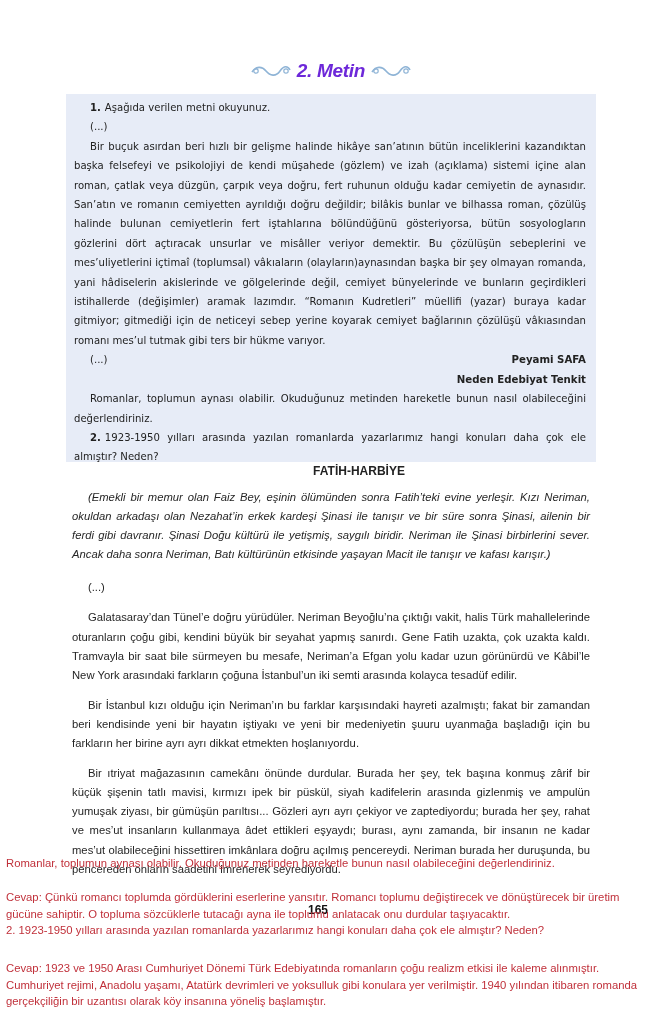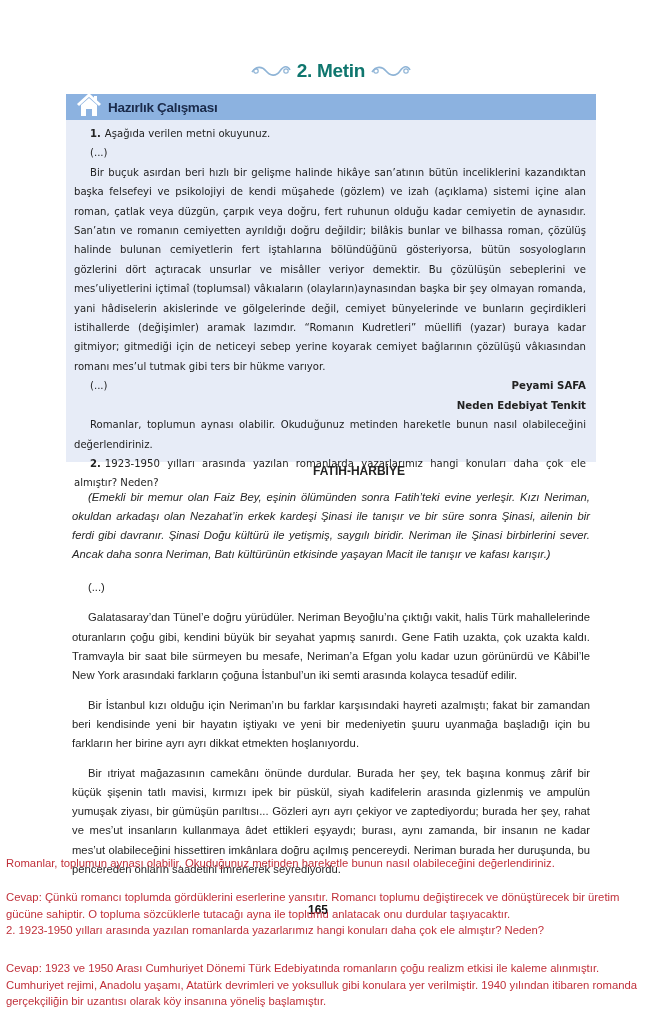--- a/index.html
+++ b/index.html
@@ -1,20 +1,20 @@
 <!DOCTYPE html>
 <html><head>
 <meta charset="utf-8">
 <style>
   html, body { margin: 0; padding: 0; background: #ffffff; }
   body { width: 662px; height: 1024px; position: relative; overflow: hidden; font-family: "DejaVu Sans", sans-serif; color: #1e1e1e; }
 
   .title-row { position: absolute; top: 60px; left: 0; width: 662px; text-align: center; height: 30px; }
   .title-row .swirl { display: inline-block; vertical-align: middle; width: 42px; height: 14px; }
-  .title-row .title { display: inline-block; vertical-align: middle; font-family: "Liberation Sans", sans-serif; font-weight: bold; font-size: 19px; color: #0f766e; margin: 0 0; letter-spacing: -0.3px; }
+  .title-row .title { display: inline-block; vertical-align: middle; font-family: "Liberation Sans", sans-serif; font-weight: bold; font-size: 19px; color: #6d28d9; margin: 0 0; letter-spacing: -0.3px; font-style: italic; }
 
   .prep-box { position: absolute; left: 66px; top: 94px; width: 530px; height: 368px; background: #e7ecf7; }
   .prep-header { height: 26px; background: #8cb2e0; display: flex; align-items: center; padding-left: 10px; }
   .prep-header .home { width: 26px; height: 24px; margin-right: 6px; margin-top: -4px; }
   .prep-header .htitle { font-family: "Liberation Sans", sans-serif; font-weight: bold; font-size: 13.5px; color: #1a2a4a; letter-spacing: -0.3px; }
 
   .prep-body { padding: 4px 10px 0 8px; font-family: "DejaVu Sans", sans-serif; font-size: 10.1px; line-height: 19.4px; color: #222; }
   .prep-body p { margin: 0; text-align: justify; }
   .ind { text-indent: 16px; }
   .q { padding-left: 16px; }
@@ -43,28 +43,20 @@
   </svg>
   <span class="title">2. Metin</span>
   <svg class="swirl" viewBox="0 0 42 14">
     <path d="M2 8 C6 2, 12 2, 16 7 S26 13, 30 7 S38 2, 40 6" fill="none" stroke="#8fb4d6" stroke-width="1.6"></path>
     <circle cx="6" cy="7" r="2.2" fill="none" stroke="#8fb4d6" stroke-width="1.2"></circle>
     <circle cx="36" cy="7" r="2.2" fill="none" stroke="#8fb4d6" stroke-width="1.2"></circle>
   </svg>
 </div>
 
 <div class="prep-box">
-  <div class="prep-header">
-    <svg class="home" viewBox="0 0 26 24">
-      <path d="M2 12 L13 2 L24 12" fill="none" stroke="#ffffff" stroke-width="3" stroke-linejoin="round"></path>
-      <rect x="18" y="3" width="3" height="5" fill="#ffffff"></rect>
-      <path d="M5 12 L13 5 L21 12 L21 23 L16 23 L16 16 L10 16 L10 23 L5 23 Z" fill="#ffffff"></path>
-    </svg>
-    <span class="htitle">Hazırlık Çalışması</span>
-  </div>
   <div class="prep-body">
     <p class="q"><b>1.</b><span>Aşağıda verilen metni okuyunuz.</span></p>
     <p class="q">(...)</p>
     <p class="ind">Bir buçuk asırdan beri hızlı bir gelişme halinde hikâye san’atının bütün inceliklerini kazandıktan başka felsefeyi ve psikolojiyi de kendi müşahede (gözlem) ve izah (açıklama) sistemi içine alan roman, çatlak veya düzgün, çarpık veya doğru, fert ruhunun olduğu kadar cemiyetin de aynasıdır. San’atın ve romanın cemiyetten ayrıldığı doğru değildir; bilâkis bunlar ve bilhassa roman, çözülüş halinde bulunan cemiyetlerin fert iştahlarına bölündüğünü gösteriyorsa, bütün sosyologların gözlerini dört açtıracak unsurlar ve misâller veriyor demektir. Bu çözülüşün sebeplerini ve mes’uliyetlerini içtimaî (toplumsal) vâkıaların (olayların)aynasından başka bir şey olmayan romanda, yani hâdiselerin akislerinde ve gölgelerinde değil, cemiyet bünyelerinde ve bunların geçirdikleri istihallerde (değişimler) aramak lazımdır. “Romanın Kudretleri” müellifi (yazar) buraya kadar gitmiyor; gitmediği için de neticeyi sebep yerine koyarak cemiyet bağlarının çözülüşü vâkıasından romanı mes’ul tutmak gibi ters bir hükme varıyor.</p>
     <div class="sign-row">
       <span>(...)</span>
       <span class="right-b">Peyami SAFA</span>
     </div>
     <p class="right-b">Neden Edebiyat Tenkit</p>
     <p class="ind">Romanlar, toplumun aynası olabilir. Okuduğunuz metinden hareketle bunun nasıl olabileceğini değerlendiriniz.</p>

